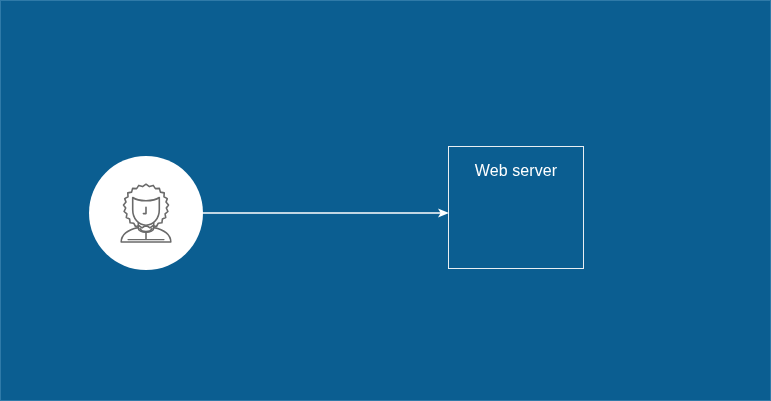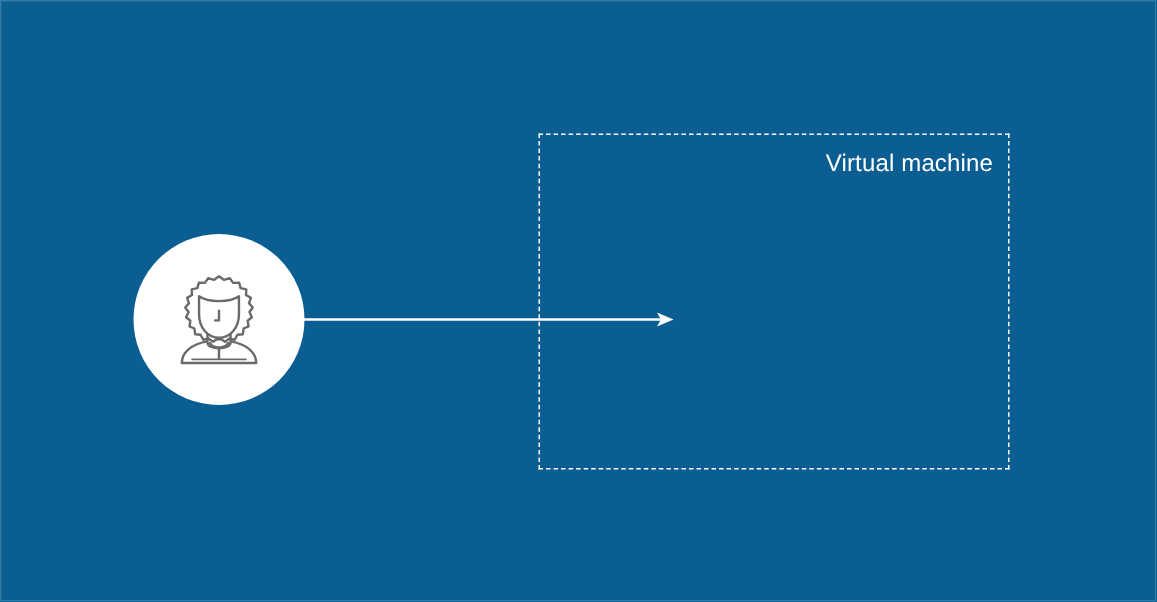--- a/index.html
+++ b/index.html
@@ -96,24 +96,24 @@
     width: 260px;
     height: 26px;
     overflow: visible;
   }
 </style>
 </head>
 <body>
 
 <div id="canvas">
 
-  <div class="vm-box">
-    <div class="vm-label">Virtual machine</div>
+
+  <div class="server-box">
+    <div class="server-label">Web server</div>
   </div>
-
 
   <div class="user-node">
     <div class="user-circle"></div>
     <svg class="user-glyph" viewBox="0 0 60 62">
       <g fill="none" stroke="#6a6a6a" stroke-width="1.6" stroke-linejoin="round" stroke-linecap="round">
 
         <path d="M30 2.2
                  L33.4 4.6 L37.2 3.4 L39.4 6.6 L43.4 6.4 L44.4 10.1
                  L48.2 10.9 L48.0 14.7 L51.3 16.6 L50.0 20.1 L52.5 23.0
                  L50.3 26.0 L51.9 29.5 L49.1 31.8 L49.7 35.6 L46.4 37.0

